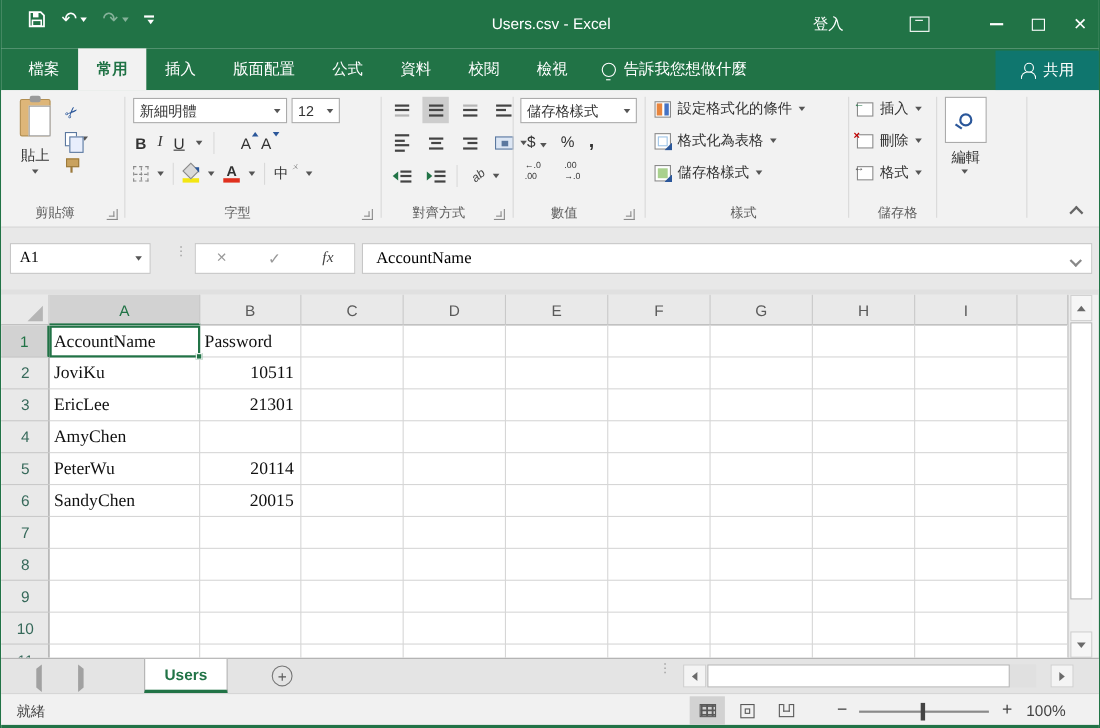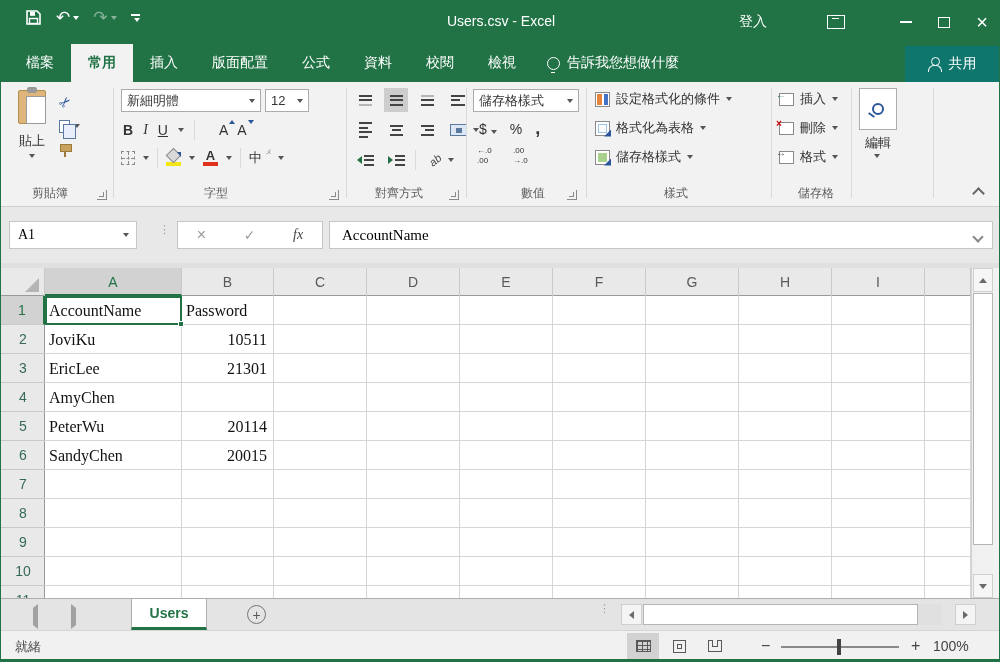--- a/index.html
+++ b/index.html
@@ -404,21 +404,21 @@
     </div>
     <div class="num-row2">
       <span><span>$</span> <span class="dd"></span></span>
       <span>%</span>
       <span style="font-size:18px;font-weight:bold;">,</span>
     </div>
     <div class="num-row3">
       <span class="dec-btn">←.0 .00</span>
       <span class="dec-btn">.00 →.0</span>
     </div>
-    <div class="grp-label" style="left:492px;width:80px;">數值</div>
+    <div class="grp-label" style="left:472px;width:80px;">數值</div>
     <div class="dlg" style="left:566px;"></div>
     <div class="grp-div" style="left:585px;"></div>
 
     <div class="style-btn" style="top:4px;">
       <span class="st-ic cf"></span>
       <span>設定格式化的條件</span>
         <span class="dd"></span>
     </div>
     <div class="style-btn" style="top:33px;">
       <span class="st-ic ft"></span>

